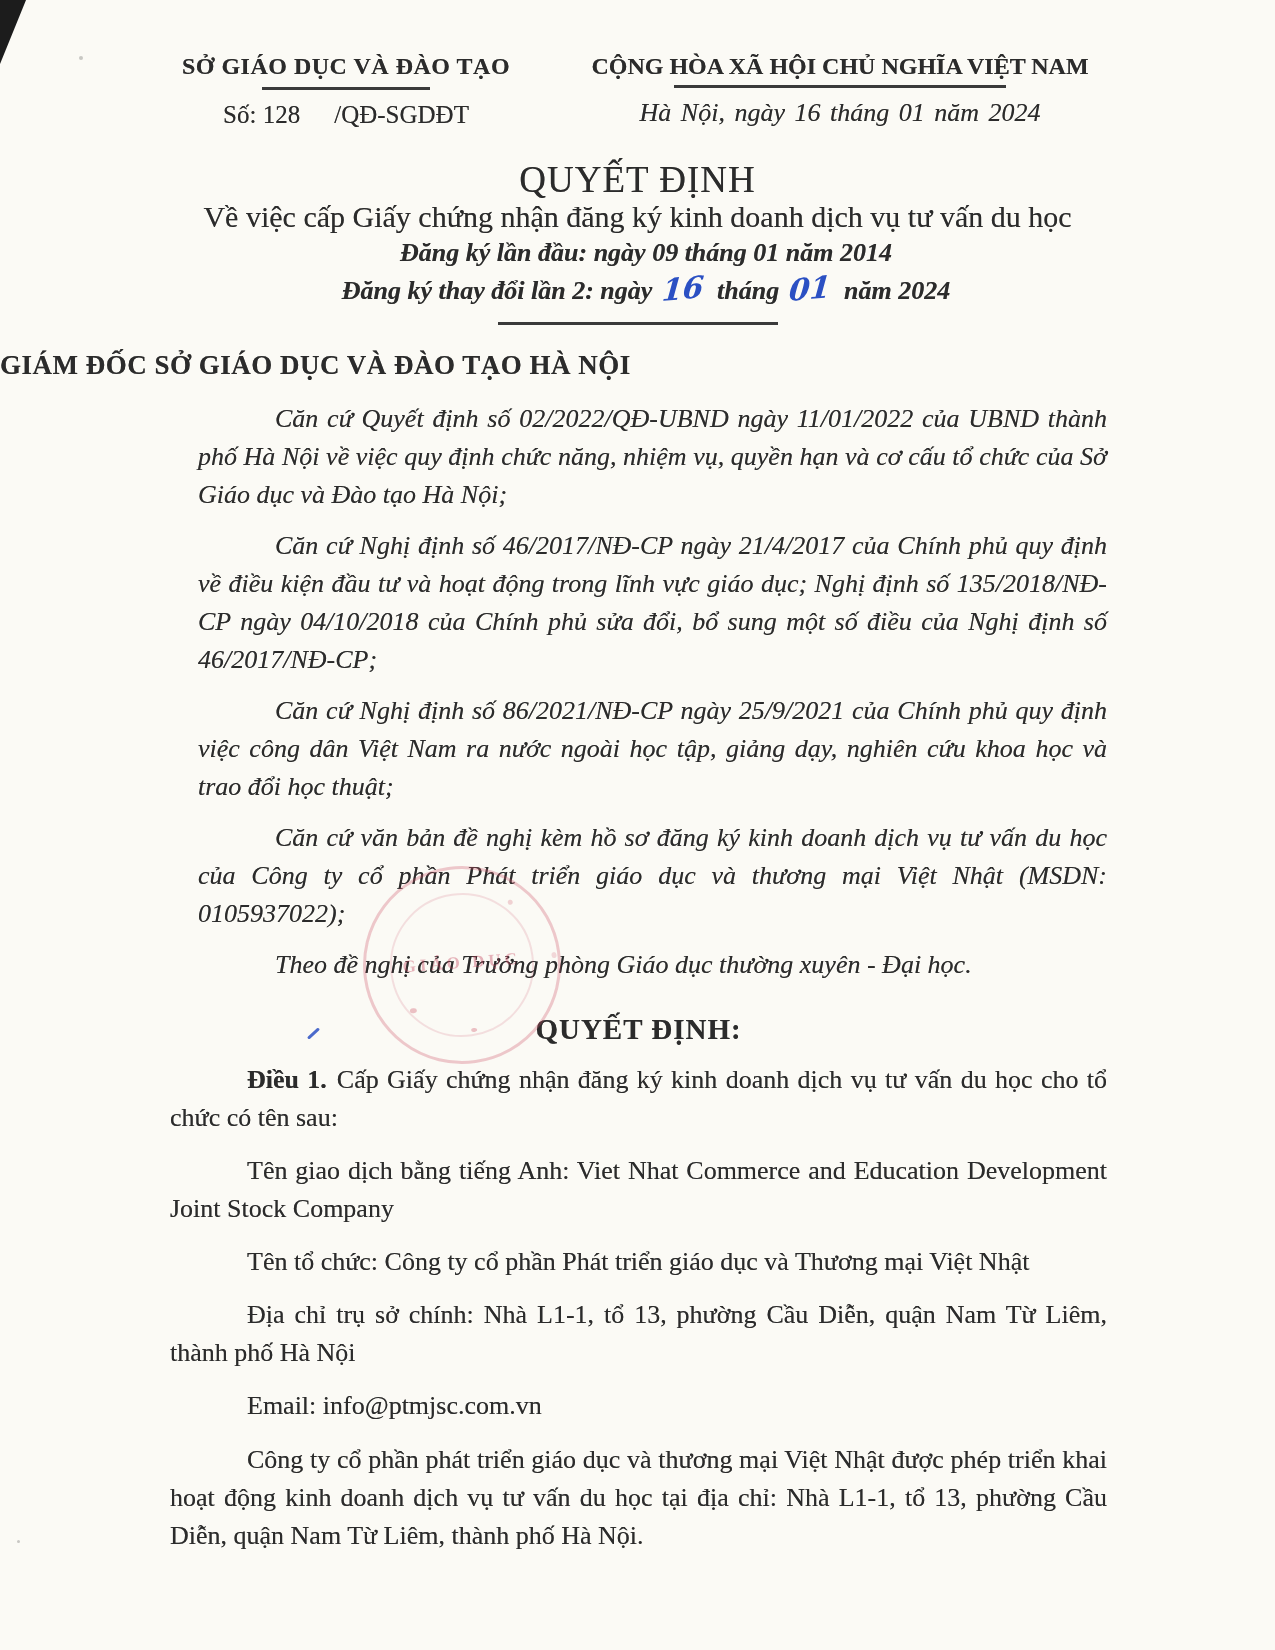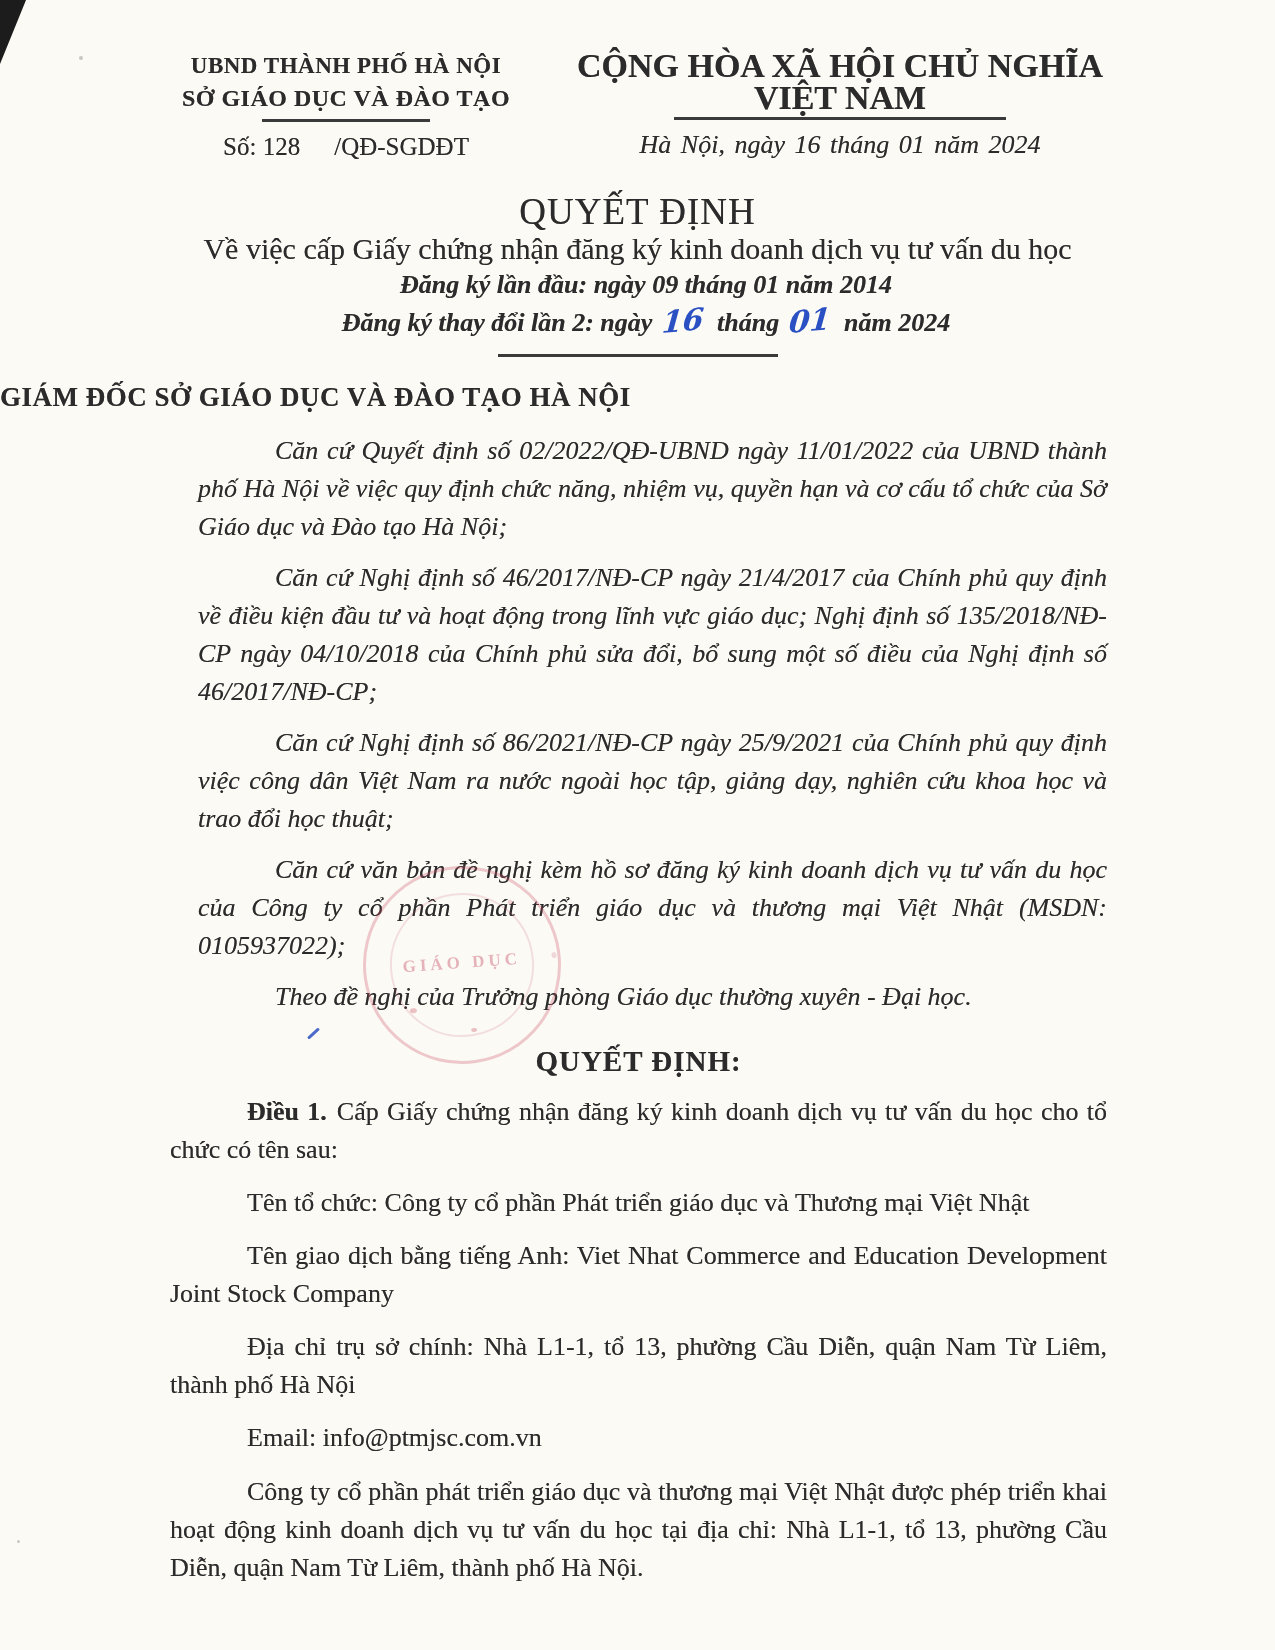--- a/index.html
+++ b/index.html
@@ -30,21 +30,21 @@
 
   
   .hdr { display:flex; padding-top:50px; }
   .hdr-left { width:392px; margin-left:150px; text-align:center; }
   .hdr-right { width:560px; margin-left:18px; text-align:center; }
   .hl1 { font-size:23px; font-weight:600; letter-spacing:.5px; line-height:32px; }
   .hl2 { font-size:24px; font-weight:700; letter-spacing:.5px; line-height:32px; }
   .hl-rule { width:168px; height:3px; background:#3a3a3a; margin:5px auto 9px; }
   .hl3 { font-size:25px; line-height:32px; }
   .doc-sym { margin-left:34px;margin-top:40px; }
-  .hr1 { font-size:34px; font-weight:700; line-height:32px; }
+  .hr1 { font-size:24px; font-weight:700; line-height:32px; }
   .hr2 { font-size:26px; font-weight:700; line-height:33px; }
   .hr-rule { width:332px; height:3px; background:#3a3a3a; margin:3px auto 8px; }
   .hr3 { font-size:26px; font-style:italic; line-height:33px; word-spacing:3px; }
 
   
   .title-block { text-align:center; margin-top:30px; }
   .t-main { font-size:37px; font-weight:400; letter-spacing:1px; line-height:37px; }
   .t-subject { font-size:30px; font-weight:400; line-height:37px; }
   .t-reg { font-size:26px; font-weight:700; font-style:italic; line-height:36px;padding-left:17px; }
   .hand {
@@ -105,21 +105,20 @@
 
 <div class="page">
 
   <div class="corner-artifact"></div>
   <div class="speck s1"></div>
   <div class="speck s2"></div>
   <div class="speck s3"></div>
 
   <div class="hdr">
     <div class="hdr-left">
-      <div class="hl1">UBND THÀNH PHỐ HÀ NỘI</div>
       <div class="hl2">SỞ GIÁO DỤC VÀ ĐÀO TẠO</div>
       <div class="hl-rule"></div>
       <div class="hl3">
         <span>Số: 128</span><span class="doc-sym">/QĐ-SGDĐT</span>
       </div>
     </div>
     <div class="hdr-right">
       <div class="hr1">CỘNG HÒA XÃ HỘI CHỦ NGHĨA VIỆT NAM</div>
       <div class="hr-rule"></div>
       <div class="hr3">Hà Nội, ngày 16  tháng 01 năm 2024</div>
@@ -148,22 +147,22 @@
       <p>Căn cứ Nghị định số 46/2017/NĐ-CP ngày 21/4/2017 của Chính phủ quy định về điều kiện đầu tư và hoạt động trong lĩnh vực giáo dục; Nghị định số 135/2018/NĐ-CP ngày 04/10/2018 của Chính phủ sửa đổi, bổ sung một số điều của Nghị định số 46/2017/NĐ-CP;</p>
       <p>Căn cứ Nghị định số 86/2021/NĐ-CP ngày 25/9/2021 của Chính phủ quy định việc công dân Việt Nam ra nước ngoài học tập, giảng dạy, nghiên cứu khoa học và trao đổi học thuật;</p>
       <p>Căn cứ văn bản đề nghị kèm hồ sơ đăng ký kinh doanh dịch vụ tư vấn du học của Công ty cổ phần Phát triển giáo dục và thương mại Việt Nhật (MSDN: 0105937022);</p>
       <p>Theo đề nghị của Trưởng phòng Giáo dục thường xuyên - Đại học.</p>
     </div>
 
     <div class="decision-heading">QUYẾT ĐỊNH:</div>
 
     <p><b class="art-label">Điều 1.</b><span>Cấp Giấy chứng nhận đăng ký kinh doanh dịch vụ tư vấn du học cho tổ chức có tên sau:</span></p>
 
+    <p class="detail">Tên giao dịch bằng tiếng Anh: Viet Nhat Commerce and Education Development Joint Stock Company</p>
     <p class="detail">Tên tổ chức: Công ty cổ phần Phát triển giáo dục và Thương mại Việt Nhật</p>
-    <p class="detail">Tên giao dịch bằng tiếng Anh: Viet Nhat Commerce and Education Development Joint Stock Company</p>
     <p class="detail">Địa chỉ trụ sở chính: Nhà L1-1, tổ 13, phường Cầu Diễn, quận Nam Từ Liêm, thành phố Hà Nội</p>
     <p class="detail">Email: info@ptmjsc.com.vn</p>
 
     <p class="closing">Công ty cổ phần phát triển giáo dục và thương mại Việt Nhật được phép triển khai hoạt động kinh doanh dịch vụ tư vấn du học tại địa chỉ: Nhà L1-1, tổ 13, phường Cầu Diễn, quận Nam Từ Liêm, thành phố Hà Nội.</p>
   </div>
 
   <div class="stamp">
     <div class="stamp-text">GIÁO DỤC</div>
     <div class="stamp-blot b1"></div>
     <div class="stamp-blot b2"></div>

